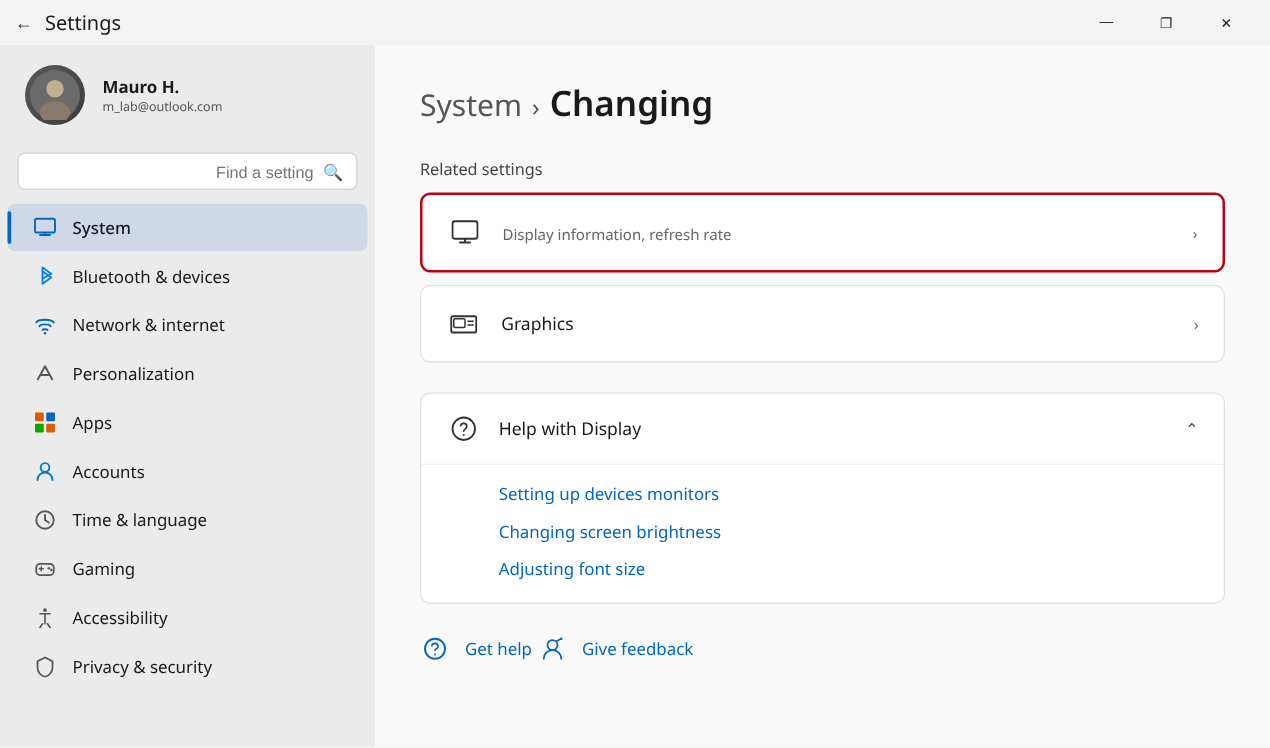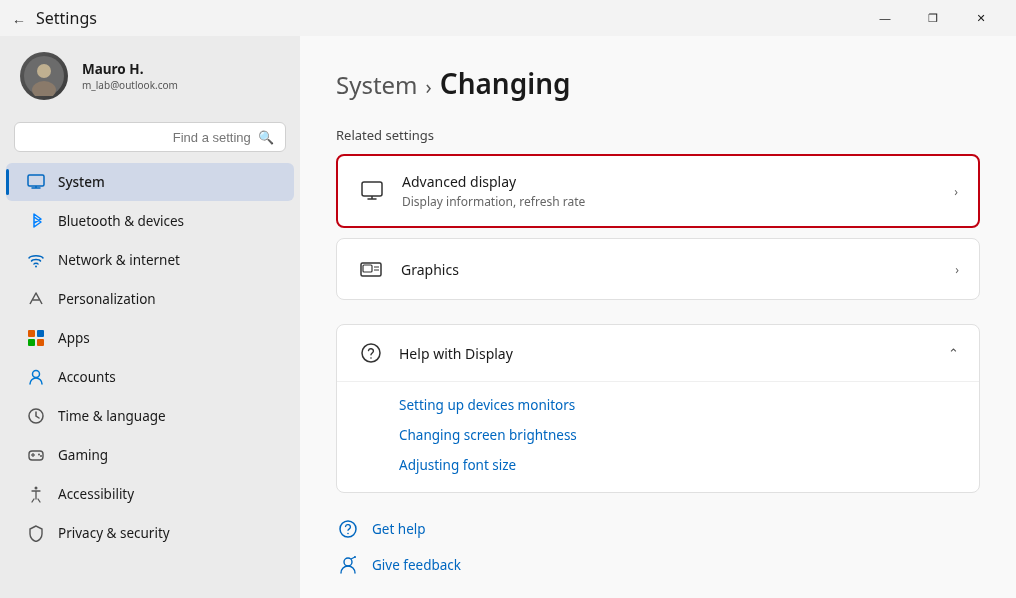--- a/index.html
+++ b/index.html
@@ -275,21 +275,21 @@
     .help-link {
       font-size: 13.5px;
       color: #0067c0;
       cursor: pointer;
       padding: 4px 0;
       text-decoration: none;
     }
 
     .bottom-links {
       display: flex;
-      flex-direction: column;
+      flex-direction: row;
       gap: 4px;
       padding: 10px 0 0 0;
     }
     .bottom-link-row {
       display: flex;
       align-items: center;
       gap: 12px;
       cursor: pointer;
       padding: 4px 0;
     }
@@ -473,21 +473,20 @@
     <div class="settings-card" style="border: 2.5px solid #c00010; border-radius: 8px;">
       <div class="settings-row" style="border-bottom:none;">
         <span class="row-icon">
           <svg width="22" height="22" viewBox="0 0 22 22" fill="none">
             <rect x="1" y="2" width="20" height="14" rx="2" stroke="#333" stroke-width="1.5" fill="none"></rect>
             <path d="M7 19h8" stroke="#333" stroke-width="1.5" stroke-linecap="round"></path>
             <path d="M11 16v3" stroke="#333" stroke-width="1.5"></path>
           </svg>
         </span>
         <div class="row-text">
-          <div class="row-title">Advanced display</div>
           <div class="row-subtitle">Display information, refresh rate</div>
         </div>
         <span class="row-chevron">›</span>
       </div>
     </div>
 
     <div class="settings-card">
       <div class="settings-row">
         <span class="row-icon">
           <svg width="22" height="22" viewBox="0 0 22 22" fill="none">

